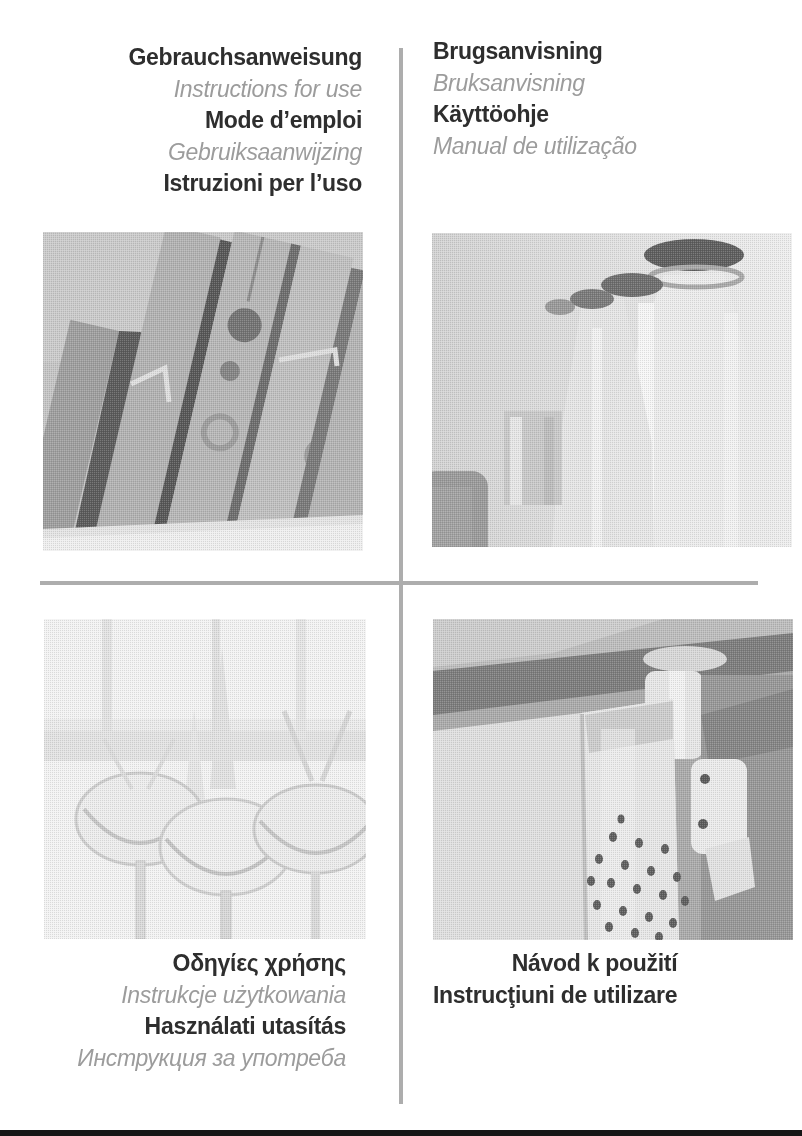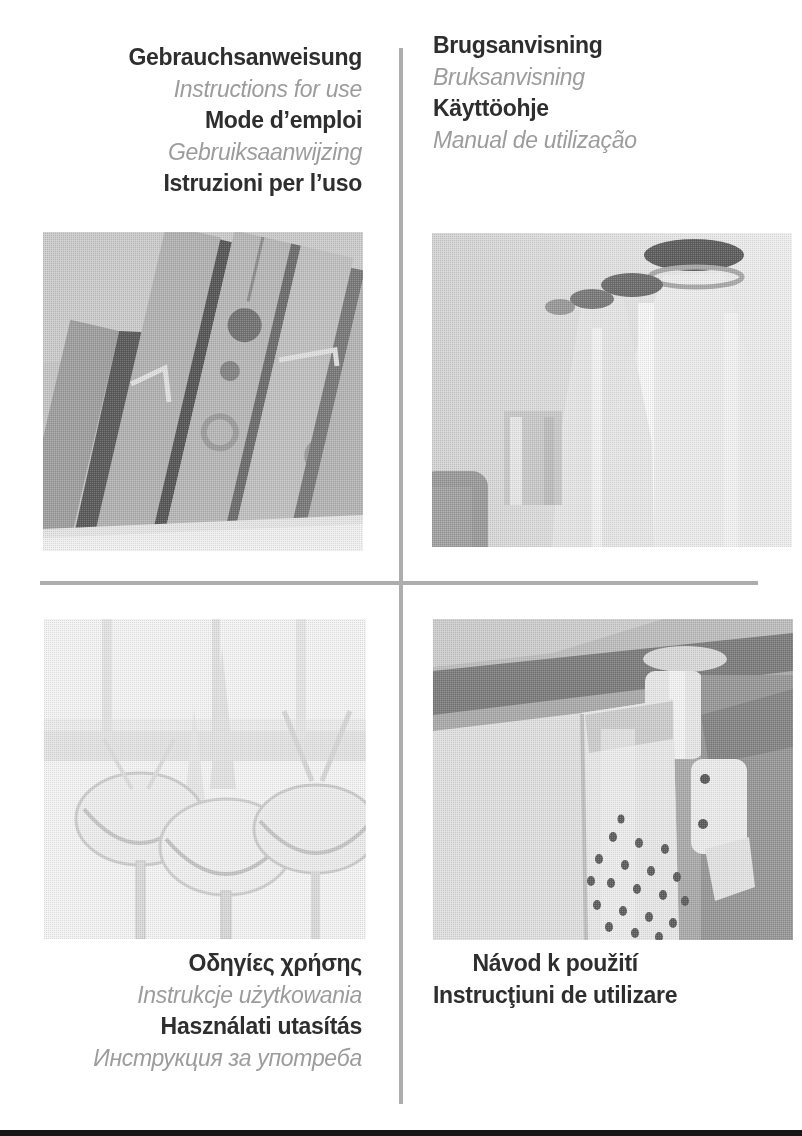--- a/index.html
+++ b/index.html
@@ -7,23 +7,23 @@
     position:relative; width:802px; height:1136px; background:#ffffff;
     overflow:hidden; font-family:"Liberation Sans", sans-serif;
   }
   .lang-block {
     position:absolute; font-size:23px; line-height:31.5px;
     letter-spacing:-0.3px; white-space:nowrap;
   }
   .lang-block .bold { color:#2e2e2e; font-weight:bold; }
   .lang-block .gray { color:#9c9c9c; font-weight:normal;font-style:italic; }
   #block-top-left     { top:42px;  right:440px; text-align:right; }
-  #block-top-right    { top:30px;  left:433px;  text-align:left;  }
-  #block-bottom-left  { top:948px; right:440px; text-align:right;margin-left:21px; }
-  #block-bottom-right { top:948px; left:433px;  text-align:center;  }
+  #block-top-right    { top:36px;  left:433px;  text-align:left;  }
+  #block-bottom-left  { top:948px; right:456px; text-align:right;margin-left:21px; }
+  #block-bottom-right { top:948px; left:433px;  text-align:right;  }
 
   .photo { position:absolute; overflow:hidden; }
   .photo svg { display:block; width:100%; height:100%; }
   
   .photo::after {
     content:""; position:absolute; inset:0; pointer-events:none;
     background-image:
       linear-gradient(45deg, rgba(0,0,0,.10) 25%, transparent 25%, transparent 75%, rgba(0,0,0,.10) 75%),
       linear-gradient(45deg, rgba(255,255,255,.18) 25%, transparent 25%, transparent 75%, rgba(255,255,255,.18) 75%);
     background-position:0 0, 1px 1px;

